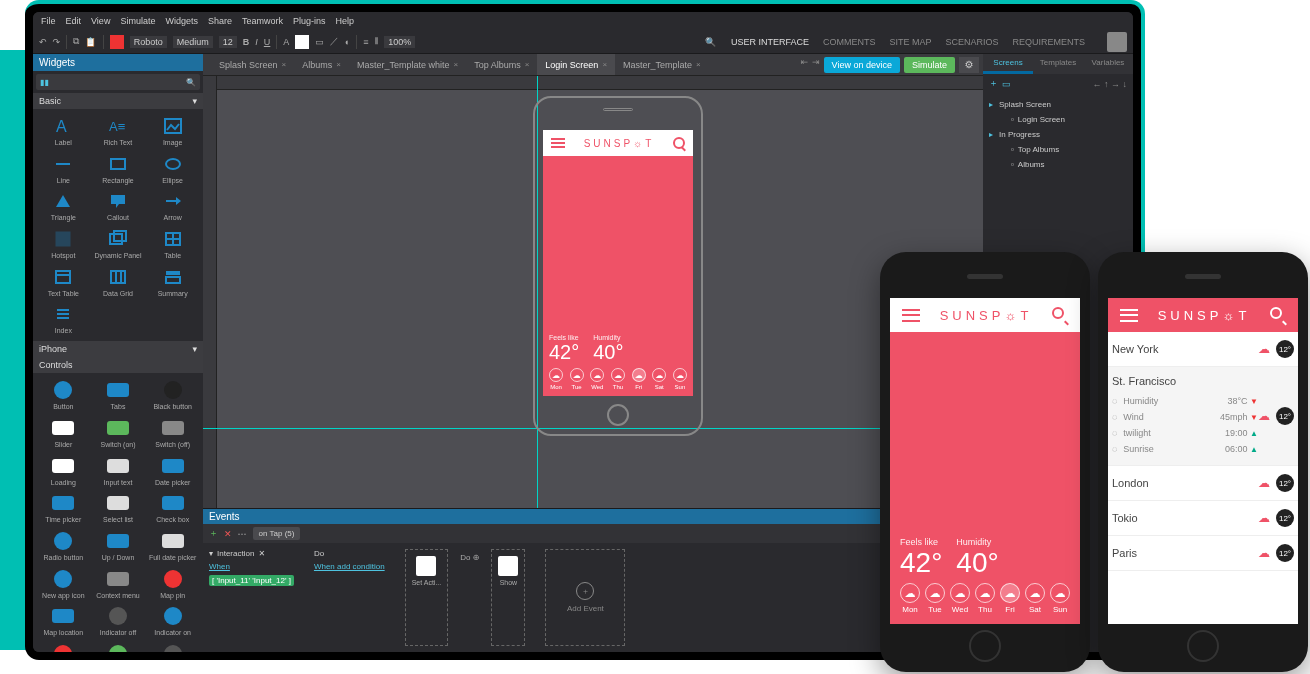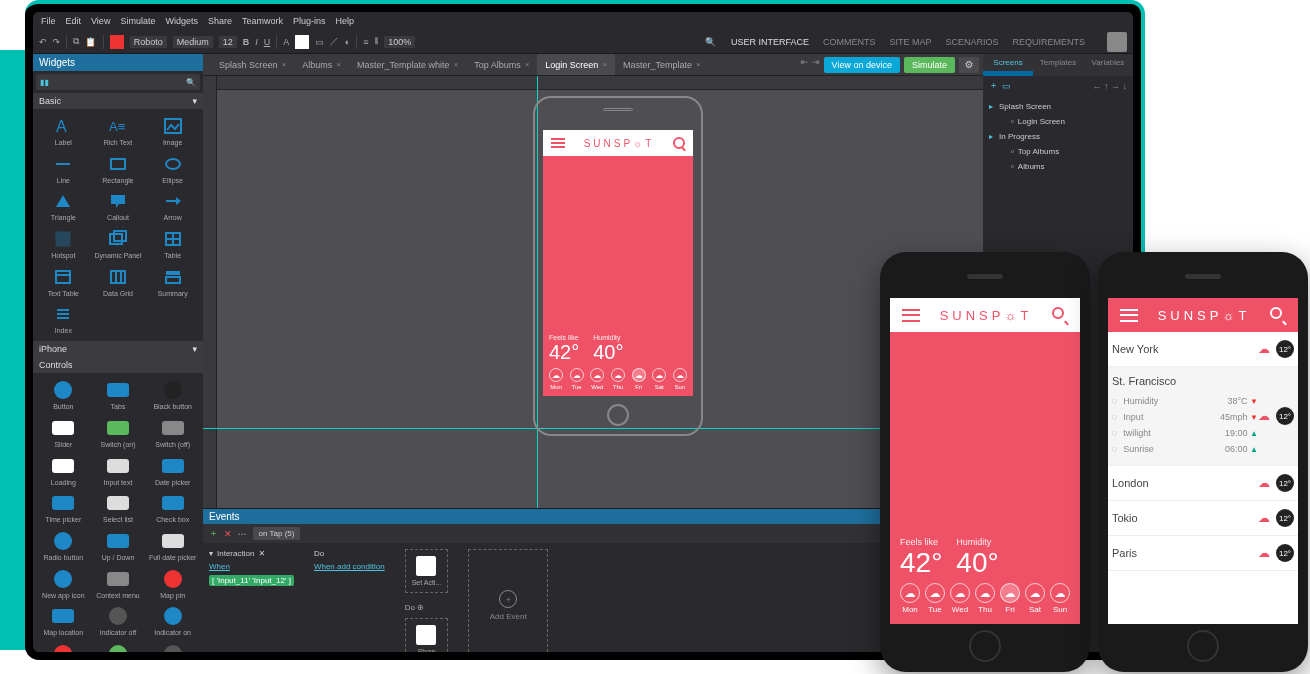--- a/index.html
+++ b/index.html
@@ -87,21 +87,21 @@
 .ev-col .link{color:#4ec3e0;text-decoration:underline}
 .ev-chip{background:#3a6;color:#fff;padding:1px 3px;border-radius:2px;font-size:8px}
 .ev-node{border:1px dashed #666;padding:6px;display:flex;flex-direction:column;align-items:center;gap:3px;font-size:7px;color:#aaa}
 .ev-node .ico{width:20px;height:20px;background:#fff;border-radius:2px}
 .ev-add{border:1px dashed #666;width:80px;display:flex;flex-direction:column;align-items:center;justify-content:center;gap:4px;color:#888;font-size:8px}
 .ev-add .plus{width:18px;height:18px;border:1px solid #888;border-radius:50%;display:flex;align-items:center;justify-content:center}
 
 .rightpanel{width:150px;background:#2a2a2e;font-size:9px;color:#ccc;display:flex;flex-direction:column}
 .rp-tabs{display:flex;background:#323236;font-size:8px}
 .rp-tabs .rt{flex:1;padding:4px 2px;text-align:center;color:#888}
-.rp-tabs .rt.active{color:#4ec3e0;border-bottom:5px solid #0369a1}
+.rp-tabs .rt.active{color:#4ec3e0;border-bottom:3px solid #0369a1}
 .rp-tools{display:flex;gap:4px;padding:3px 6px;color:#4ec3e0;align-items:center}
 .rp-tree{padding:4px 2px}
 .rp-item{padding:3px 4px 3px 14px;font-size:8px;color:#ccc;display:flex;align-items:center;gap:4px}
 .rp-item.folder::before{content:"▸";color:#4ec3e0;margin-left:-10px;margin-right:2px}
 .rp-item.sub{padding-left:26px}
 
 .phone{position:absolute;width:210px;height:420px;background:#1a1a1a;border-radius:26px;box-shadow:0 10px 30px rgba(0,0,0,.4)}
 .phone .ph-screen{position:absolute;top:46px;left:10px;right:10px;bottom:48px;background:#fff;overflow:hidden}
 .phone .speaker{position:absolute;top:22px;left:50%;transform:translateX(-50%);width:36px;height:5px;background:#333;border-radius:3px}
 .phone .home{position:absolute;bottom:10px;left:50%;transform:translateX(-50%);width:32px;height:32px;border:2px solid #333;border-radius:50%}
@@ -607,21 +607,21 @@
                 </div>
             <span class="link">When</span>
             <div style="display:flex;gap:2px">
                   <span class="ev-chip">[ 'Input_11' 'Input_12' ]</span>
                 </div>
           </div>
           <div class="ev-col">
             <span>Do</span>
             <span class="link">When add condition</span>
           </div>
-          <div class="ev-col" style="flex-direction:column;gap:6px">
+          <div class="ev-col" style="flex-direction:row;gap:12px">
             <div class="ev-node">
                   <div class="ico"></div>
                   <span>Set Acti...</span>
                 </div>
             <div style="color:#aaa;font-size:8px;padding-top:4px"><span>Do</span> ⊕</div>
             <div class="ev-node">
                   <div class="ico"></div>
                   <span>Show</span>
                 </div>
           </div>
@@ -759,21 +759,21 @@
               <div class="detail">
                 <span style="display:flex;gap:6px">
                   <span>◌</span>
                   <span>Humidity</span>
                 </span>
                 <span><span>38°C</span> <span class="arrow ">▼</span></span>
               </div>
               <div class="detail">
                 <span style="display:flex;gap:6px">
                   <span>◌</span>
-                  <span>Input</span>
+                  <span>Wind</span>
                 </span>
                 <span><span>45mph</span> <span class="arrow ">▼</span></span>
               </div>
               <div class="detail">
                 <span style="display:flex;gap:6px">
                   <span>◌</span>
                   <span>twilight</span>
                 </span>
                 <span><span>19:00</span> <span class="arrow up">▲</span></span>
               </div>

